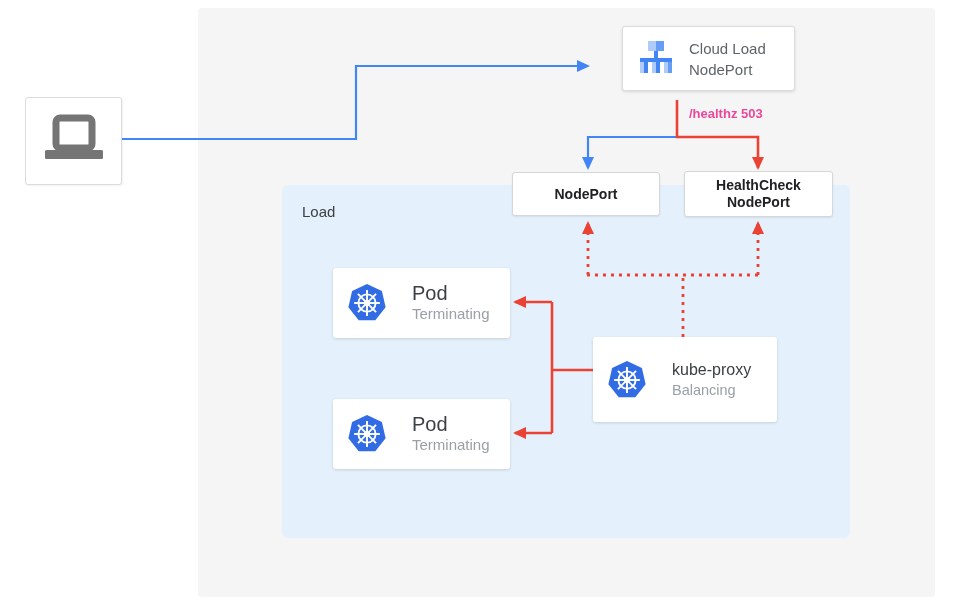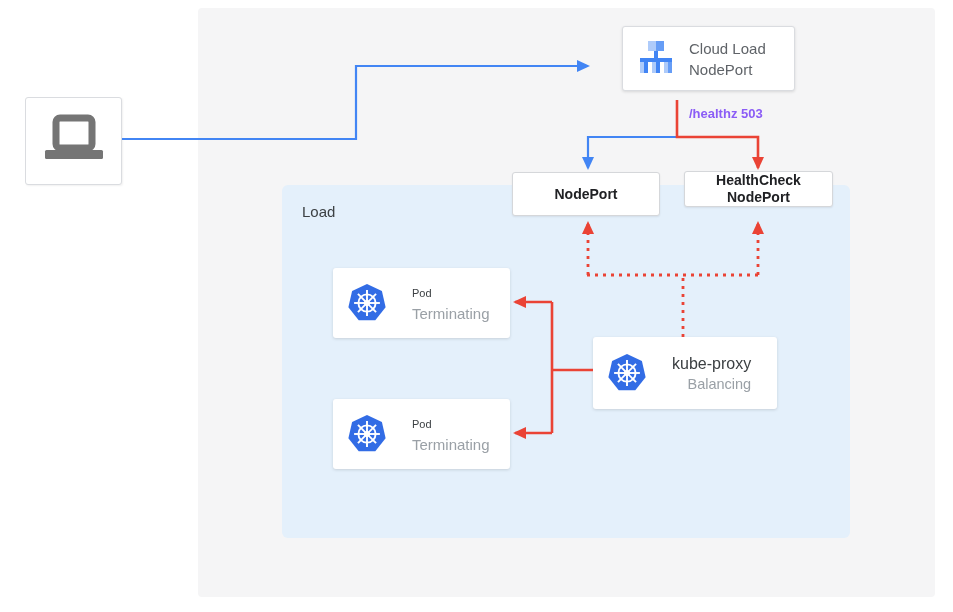--- a/index.html
+++ b/index.html
@@ -39,43 +39,43 @@
     border: 1px solid #dadce0;
     box-shadow: 0 1px 3px rgba(0,0,0,0.12);
     display: flex; align-items: center; margin-left: 30px;
   }
   .clb-icon-wrap { margin-left: 10px; width: 46px; height: 46px; }
   .clb-text {
     margin-left: 10px; font-size: 15px; line-height: 21px; color: #5f6368;
   }
   .healthz-label {
     position: absolute; left: 689px; top: 106px;
-    font-size: 13px; font-weight: bold; color: #8b5cf6;
+    font-size: 13px; font-weight: bold; color: #ec4899;
   }
   .port-box {
     border: 1px solid #d5d7da;
     box-shadow: 0 1px 2px rgba(0,0,0,0.08);
     display: flex; flex-direction: column;
     align-items: center; justify-content: center;
     font-weight: bold; font-size: 14px; color: #202124;
     text-align: center; line-height: 17px;
   }
   .nodeport-box  { left: 512px; top: 172px; width: 148px; height: 44px; }
-  .hcnp-box      { left: 684px; top: 171px; width: 149px; height: 36px; }
+  .hcnp-box      { left: 684px; top: 171px; width: 149px; height: 46px; }
   .k8s-box {
     box-shadow: 0 1px 3px rgba(60,64,67,0.18);
     display: flex; align-items: center;
   }
   .pod-box-1 { left: 333px; top: 268px; width: 177px; height: 70px; }
   .pod-box-2 { left: 333px; top: 399px; width: 177px; height: 70px; }
-  .kproxy-box { left: 593px; top: 337px; width: 184px; height: 72px; }
+  .kproxy-box { left: 593px; top: 337px; width: 184px; height: 85px; }
   .k8s-icon-wrap { margin-left: 13px; width: 42px; height: 42px; flex: 0 0 auto; }
   .k8s-text { margin-left: 24px; }
-  .k8s-title { font-size: 11px; color: #3c4043; line-height: 21px; }
-  .k8s-subtitle { font-size: 15px; color: #9aa0a6; line-height: 20px; text-align: right; }
+  .k8s-title { font-size: 20px; color: #3c4043; line-height: 21px; }
+  .k8s-subtitle { font-size: 15px; color: #9aa0a6; line-height: 20px; }
   .kproxy-box .k8s-title { font-size: 16px; }
   .kproxy-box .k8s-subtitle { font-size: 14.5px; }
   svg.lines {
     position: absolute; left: 0; top: 0;
     width: 953px; height: 612px;
     pointer-events: none;
   }
 </style>
 </head>
 <body>

